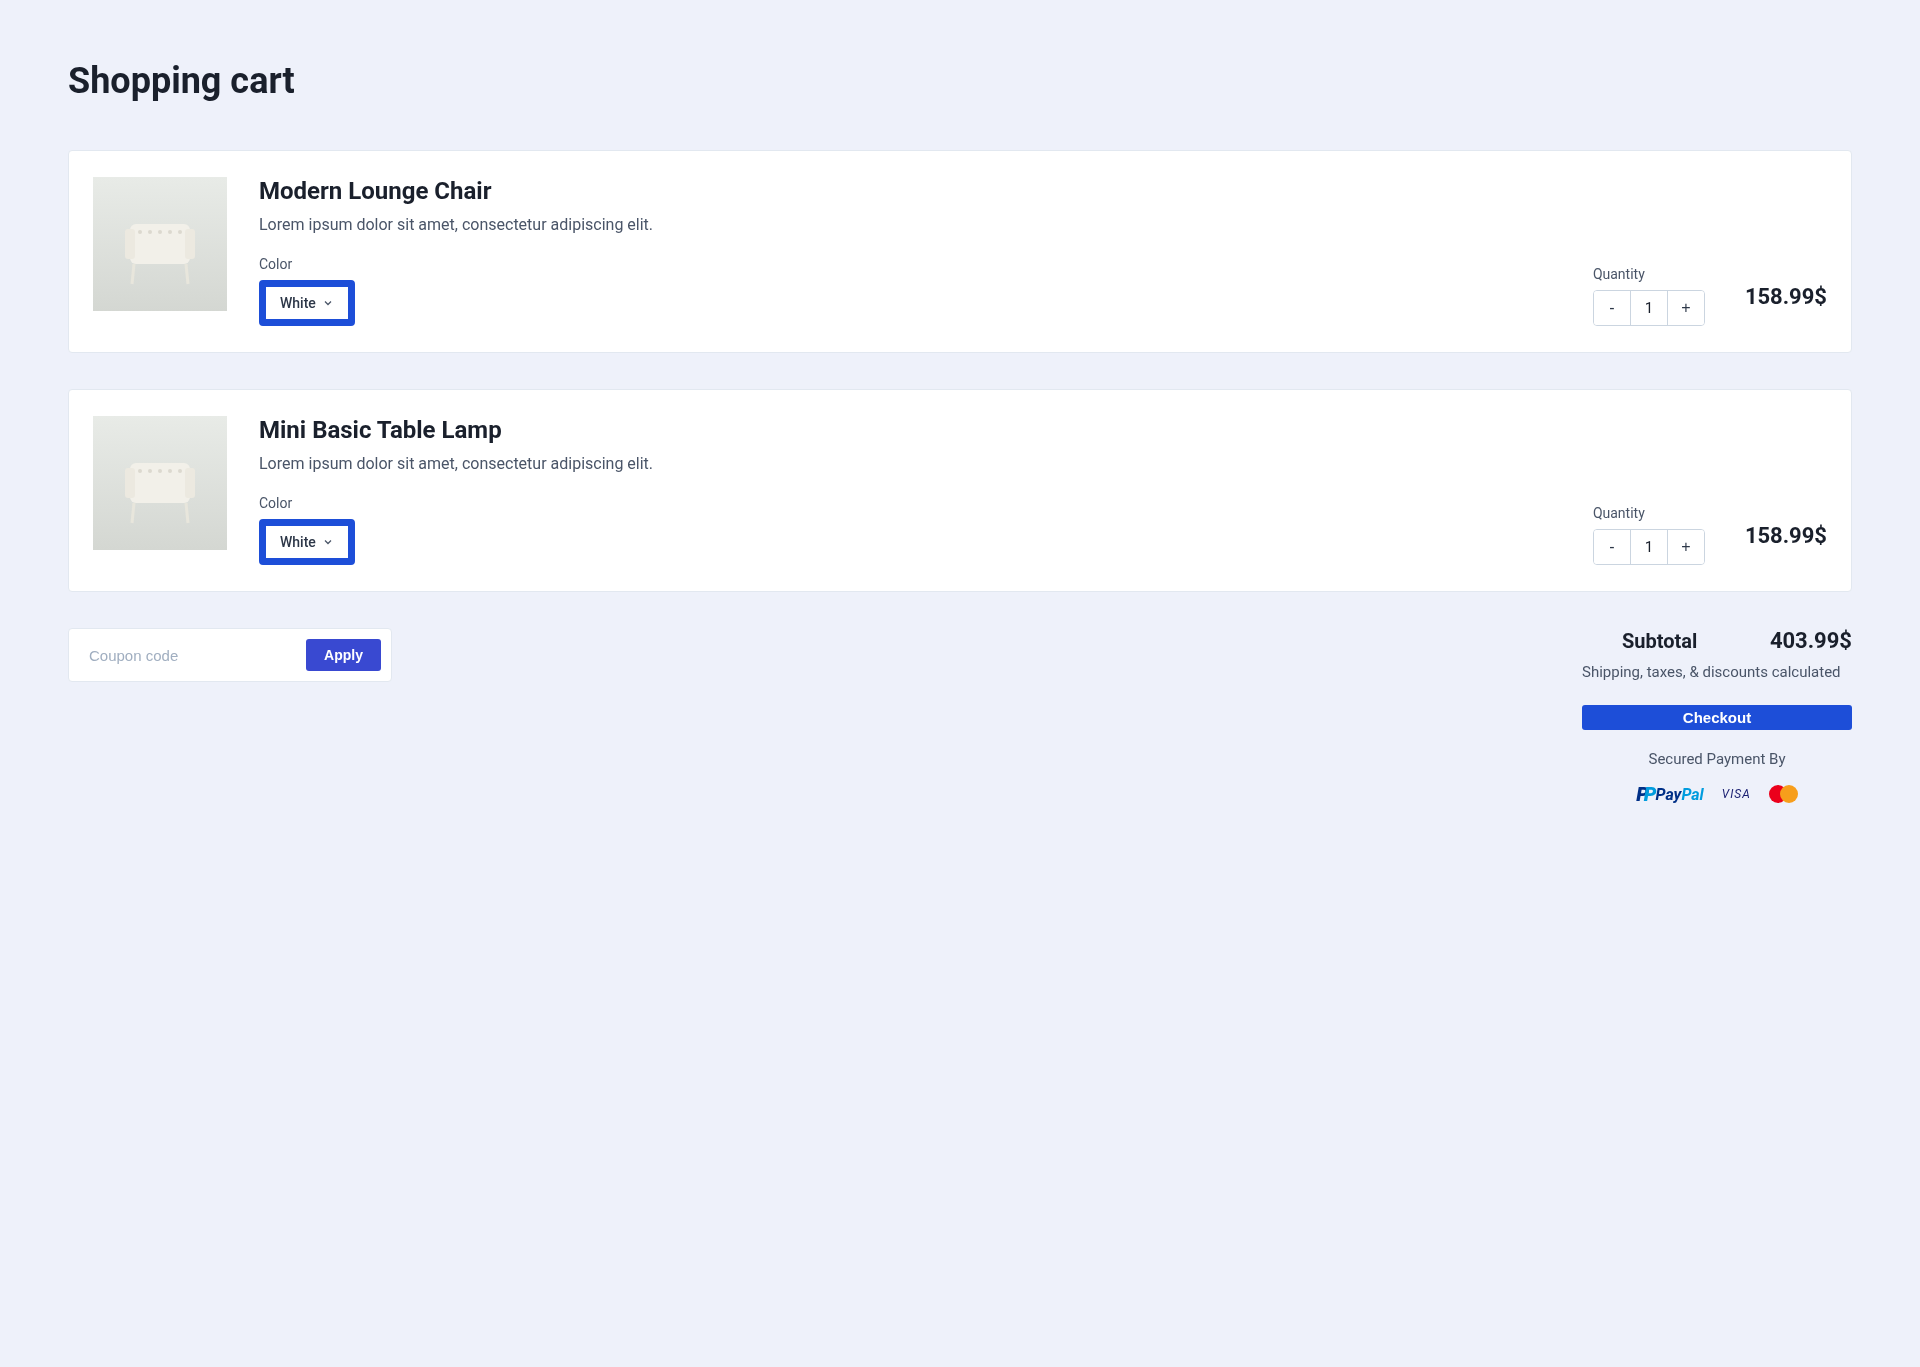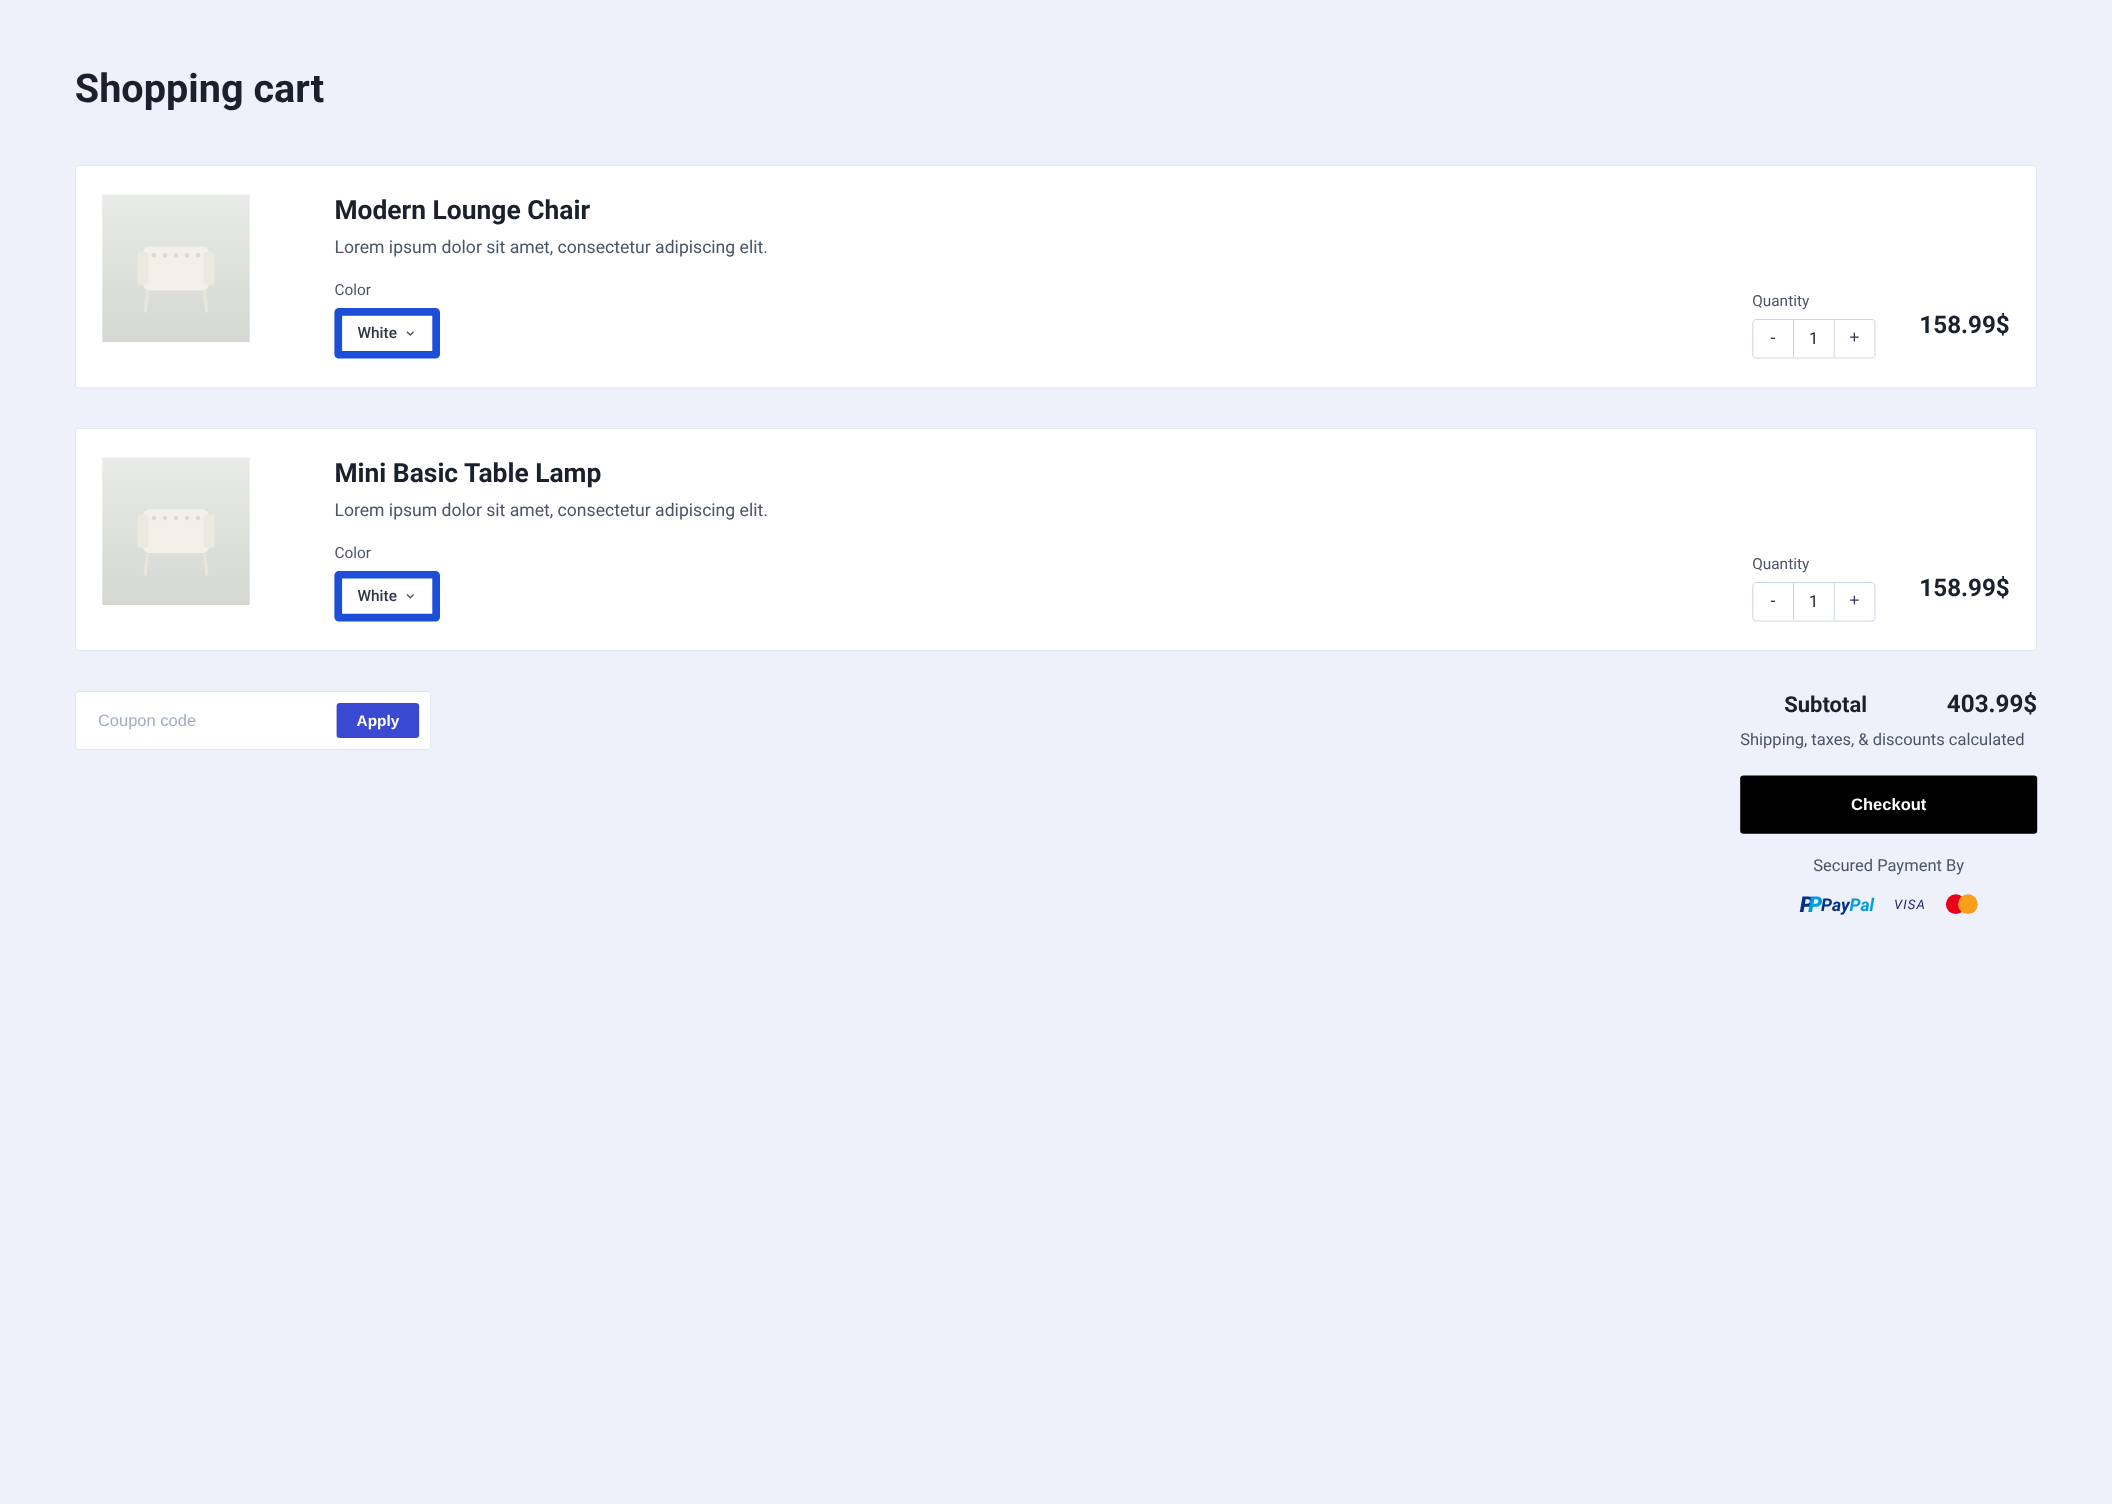--- a/index.html
+++ b/index.html
@@ -19,21 +19,20 @@
       margin-bottom: 48px;
     }
     .cart-item {
       background: #fff;
       border: 1px solid #e2e8f0;
       border-radius: 4px;
       padding: 26px 24px;
       display: flex;
       align-items: flex-start;
       margin-bottom: 36px;
-      gap: 45px;
     }
     .product-image {
       width: 134px;
       height: 134px;
       background: linear-gradient(180deg, #e8ebe7 0%, #d4d7d2 100%);
       display: flex;
       align-items: center;
       justify-content: center;
       flex-shrink: 0;
       margin-right: 32px;
@@ -179,24 +178,24 @@
       font-weight: 700;
       color: #1a202c;
     }
     .shipping-note {
       font-size: 15px;
       color: #4a5568;
       margin-bottom: 24px;
     }
     .checkout-btn {
       width: 100%;
-      background: #000000;
+      background: #1d4ed8;
       color: #fff;
       border: none;
-      padding: 18px 0;
+      padding: 4px 0;
       font-size: 15px;
       font-weight: 600;
       border-radius: 3px;
       cursor: pointer;
       margin-bottom: 20px;
     }
     .secured-label {
       text-align: center;
       font-size: 15px;
       color: #4a5568;

